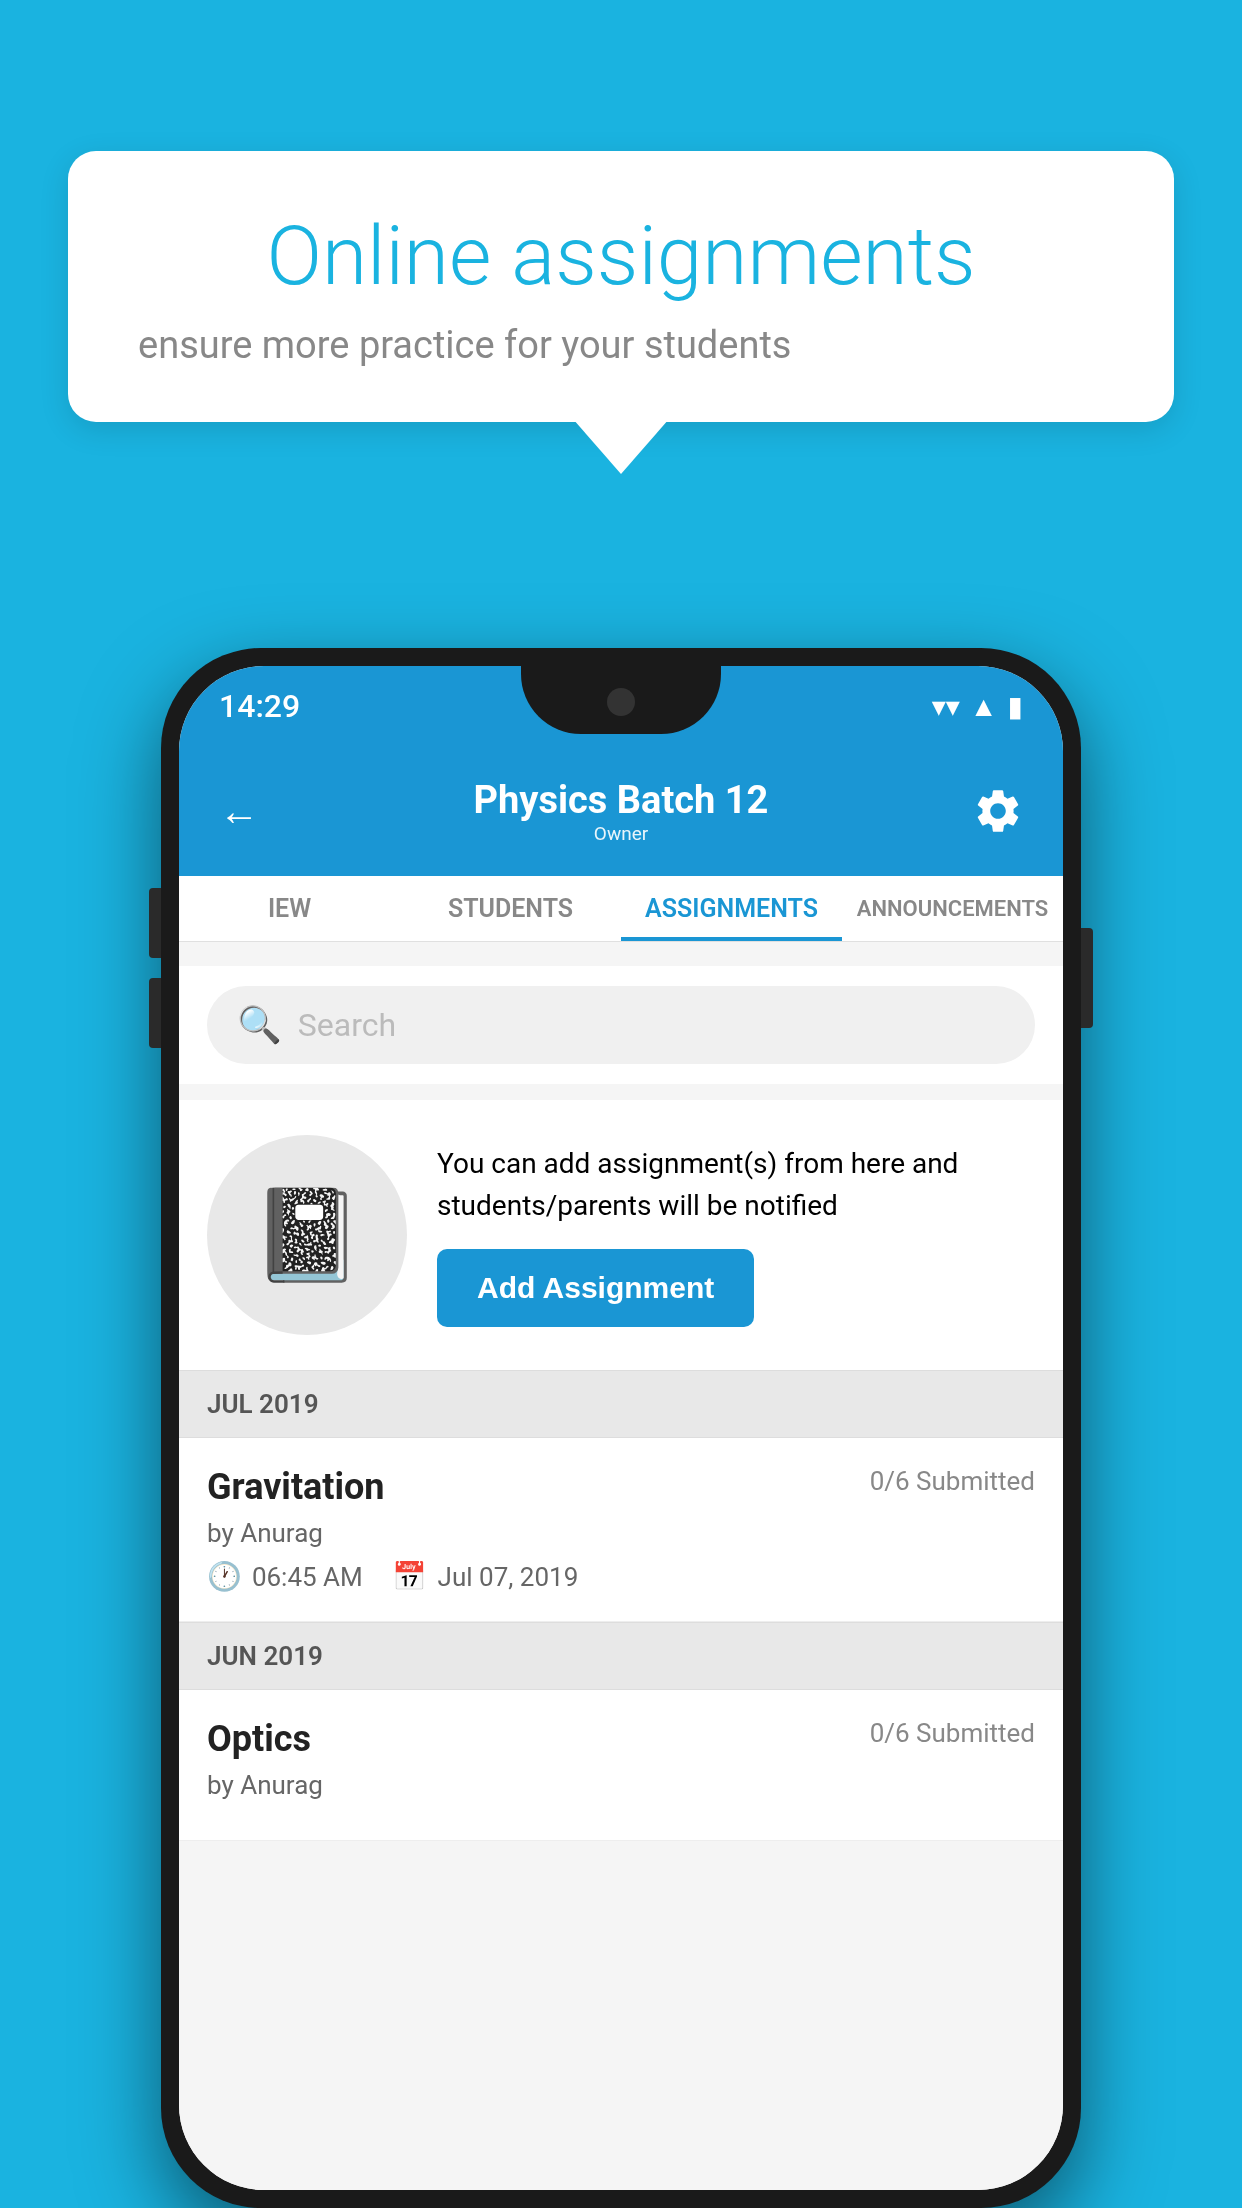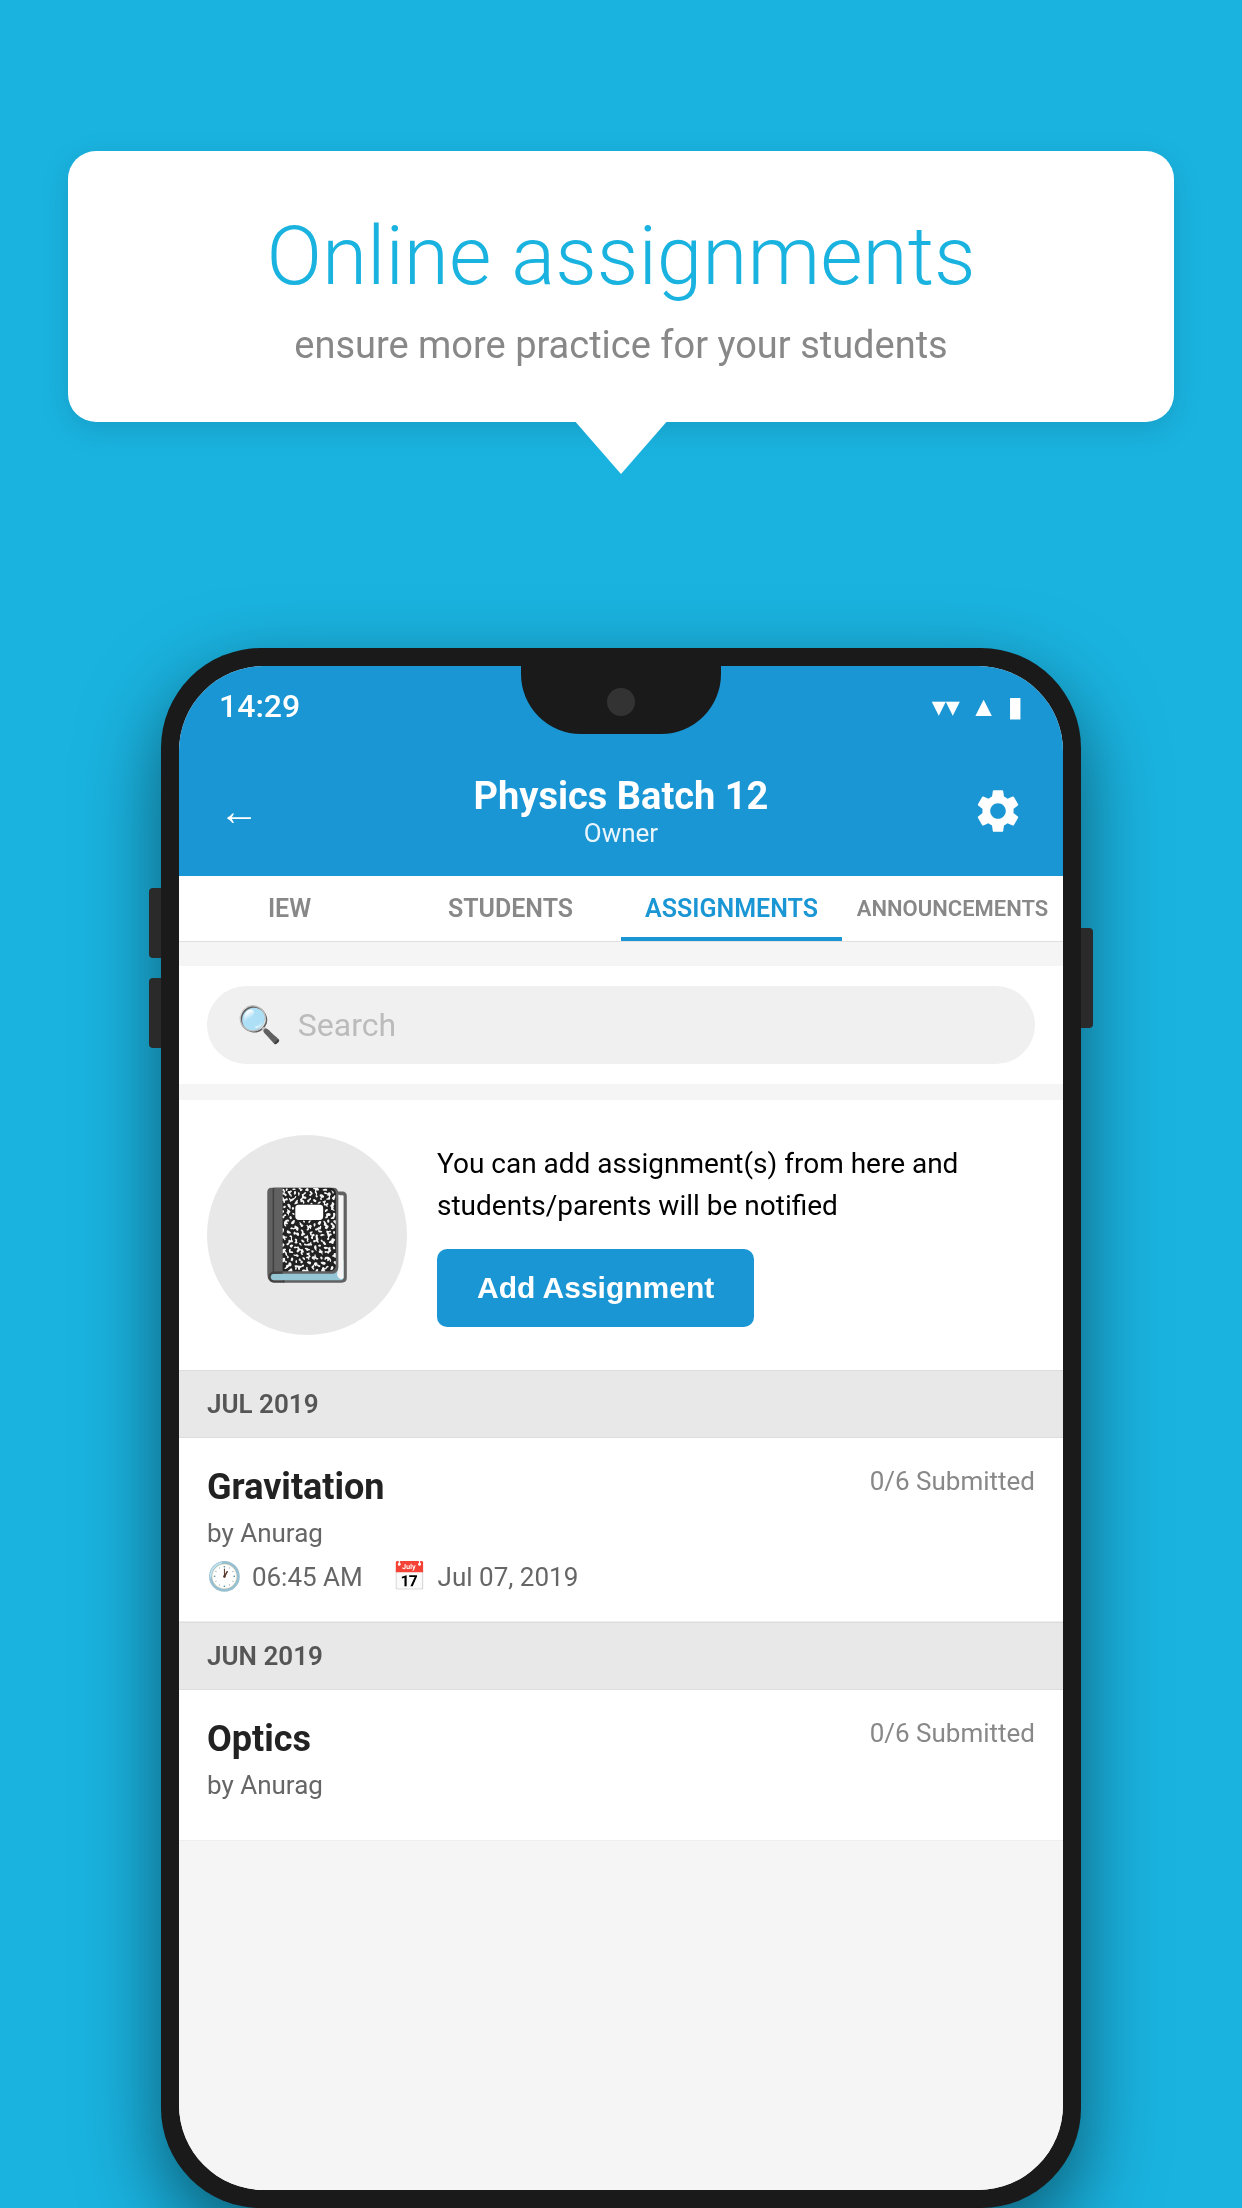--- a/index.html
+++ b/index.html
@@ -43,21 +43,21 @@
       font-weight: 300;
       color: #1ab3e0;
       text-align: center;
       line-height: 1.1;
       margin-bottom: 22px;
     }
 
     .promo-subtitle {
       font-size: 38px;
       color: #888;
-      text-align: center;
+      text-align: left;
       font-weight: 400;
     }
 
     
     .phone-wrapper {
       position: absolute;
       bottom: 0;
       left: 50%;
       transform: translateX(-50%);
       width: 920px;
@@ -173,21 +173,21 @@
     }
 
     .header-title {
       font-size: 38px;
       font-weight: 700;
       color: white;
       text-align: center;
     }
 
     .header-subtitle {
-      font-size: 26px;
+      font-size: 19px;
       color: rgba(255,255,255,0.9);
       font-weight: 400;
     }
 
     .settings-btn {
       position: absolute;
       right: 30px;
       width: 70px;
       height: 70px;
       display: flex;

